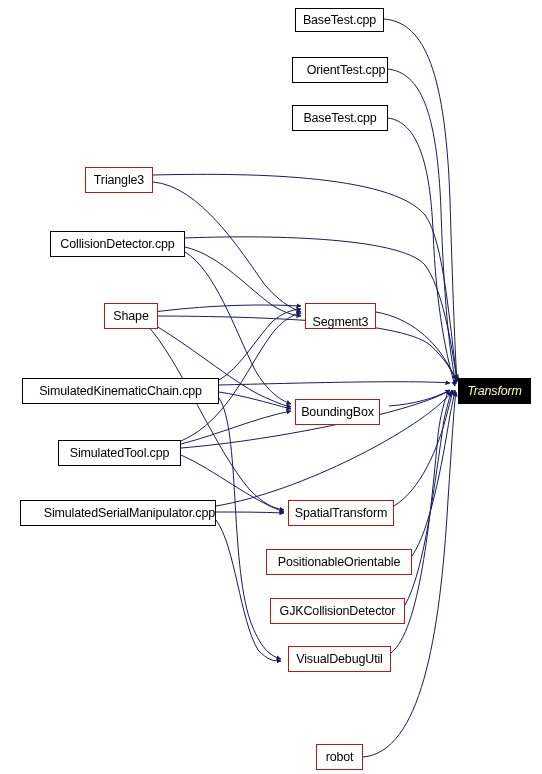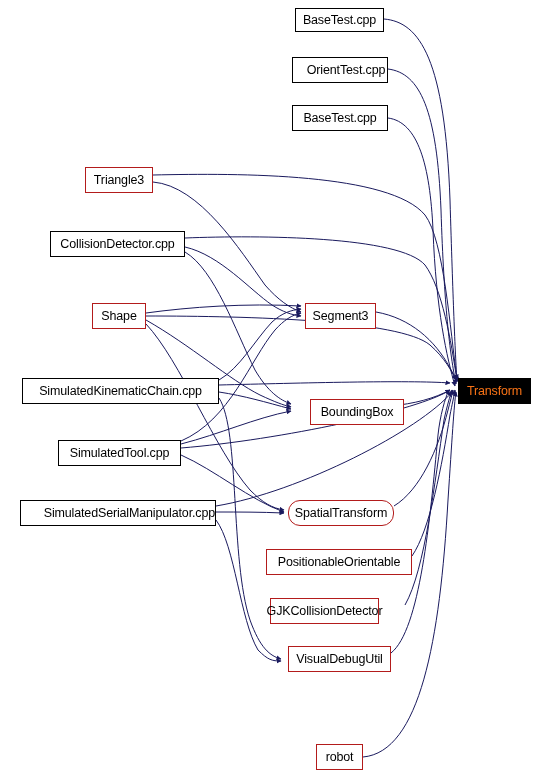--- a/index.html
+++ b/index.html
@@ -35,21 +35,22 @@
     color: #000000;
     white-space: nowrap;
     letter-spacing: -0.15px;
   }
   .node.cls {
     border-color: #b31b1b;
   }
   .node.current {
     background: #000000;
     border-color: #000000;
-    color: #f97316;
+    color: #fef9c3;
+    font-style: italic;
   }
   .node-label {
     pointer-events: none;
   }
 </style>
 </head>
 <body>
 
 <div id="graph-root">
 
@@ -102,48 +103,48 @@
       </div>
       <div class="node" style="left: 292px; top: 105px; width: 96px; height: 26px;">
         <span class="node-label">BaseTest.cpp</span>
       </div>
       <div class="node cls" style="left: 85px; top: 167px; width: 68px; height: 26px;">
         <span class="node-label">Triangle3</span>
       </div>
       <div class="node" style="left: 50px; top: 231px; width: 135px; height: 26px;">
         <span class="node-label">CollisionDetector.cpp</span>
       </div>
-      <div class="node cls" style="left: 92px; top: 303px; width: 54px; height: 26px;">
+      <div class="node cls" style="left: 104px; top: 303px; width: 54px; height: 26px;">
         <span class="node-label">Shape</span>
       </div>
-      <div class="node cls" style="left: 305px; top: 303px; width: 71px; height: 26px;">
+      <div class="node cls" style="left: 305px; top: 303px; width: 71px; height: 26px; align-items: flex-end;">
         <span class="node-label">Segment3</span>
       </div>
       <div class="node" style="left: 22px; top: 378px; width: 197px; height: 26px;">
         <span class="node-label">SimulatedKinematicChain.cpp</span>
       </div>
       <div class="node current" style="left: 458px; top: 378px; width: 73px; height: 26px;">
         <span class="node-label">Transform</span>
       </div>
-      <div class="node cls" style="left: 310px; top: 399px; width: 94px; height: 26px;">
+      <div class="node cls" style="left: 295px; top: 399px; width: 85px; height: 26px;">
         <span class="node-label">BoundingBox</span>
       </div>
       <div class="node" style="left: 58px; top: 440px; width: 123px; height: 26px;">
         <span class="node-label">SimulatedTool.cpp</span>
       </div>
       <div class="node" style="left: 20px; top: 500px; width: 196px; height: 26px; justify-content: flex-end;">
         <span class="node-label">SimulatedSerialManipulator.cpp</span>
       </div>
-      <div class="node cls" style="left: 288px; top: 500px; width: 106px; height: 26px; border-radius: 12px;">
+      <div class="node cls" style="left: 288px; top: 500px; width: 106px; height: 26px;">
         <span class="node-label">SpatialTransform</span>
       </div>
       <div class="node cls" style="left: 266px; top: 549px; width: 146px; height: 26px;">
         <span class="node-label">PositionableOrientable</span>
       </div>
-      <div class="node cls" style="left: 270px; top: 598px; width: 109px; height: 26px;">
+      <div class="node cls" style="left: 270px; top: 598px; width: 135px; height: 26px;">
         <span class="node-label">GJKCollisionDetector</span>
       </div>
       <div class="node cls" style="left: 288px; top: 646px; width: 103px; height: 26px;">
         <span class="node-label">VisualDebugUtil</span>
       </div>
       <div class="node cls" style="left: 316px; top: 744px; width: 47px; height: 26px;">
         <span class="node-label">robot</span>
       </div>
     </div>
 

